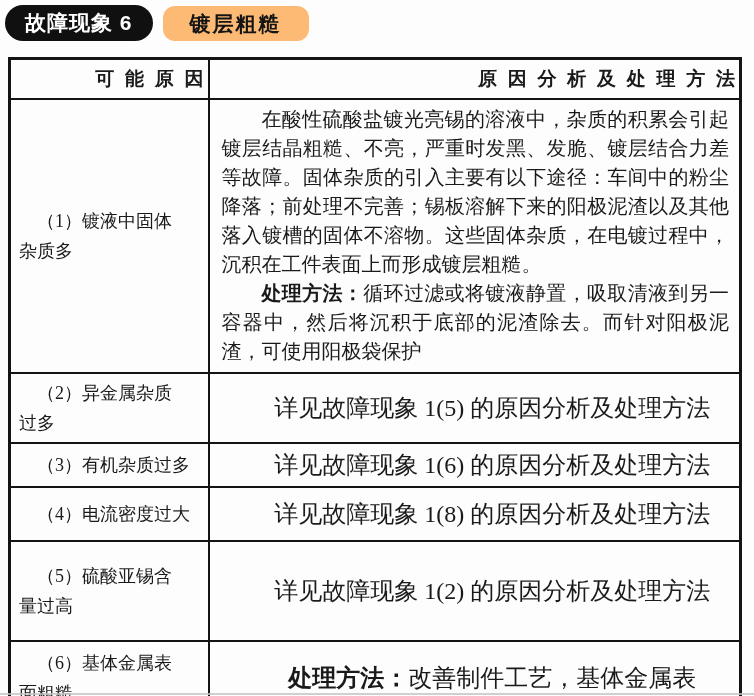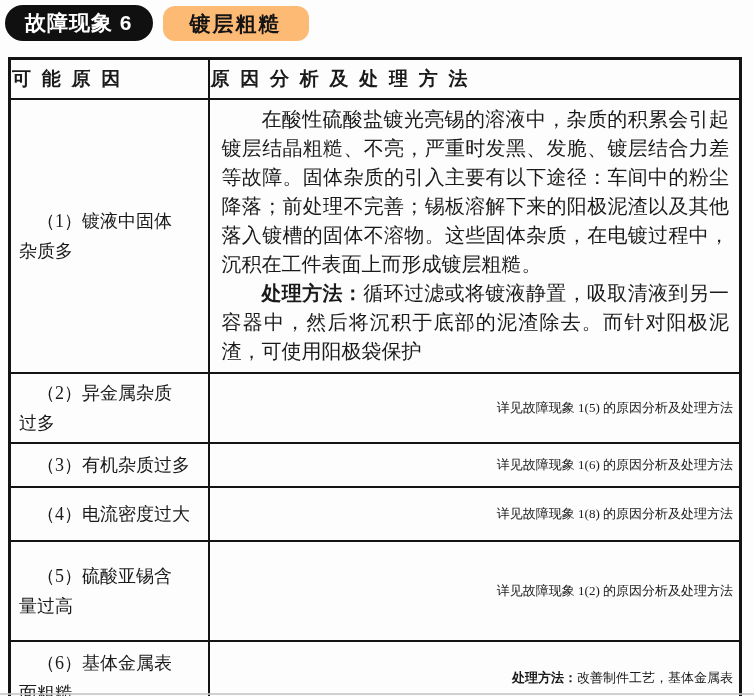--- a/index.html
+++ b/index.html
@@ -52,21 +52,21 @@
     margin: 16px 0 0 8px;
     border: 3px solid #141414;
   }
   table.fault th, table.fault td {
     border: 2px solid #141414;
   }
   th {
     font-size: 19px;
     font-weight: bold;
     letter-spacing: 3px;
-    text-align: left;
+    text-align: right;
     vertical-align: middle;
   }
   tr.rh-header { height: 40px; }
   tr.rh1 { height: 274px; }
   tr.rh2 { height: 70px; }
   tr.rh3 { height: 44px; }
   tr.rh4 { height: 54px; }
   tr.rh5 { height: 100px; }
   tr.rh6 { height: 75px; }
 
@@ -85,24 +85,24 @@
     font-size: 20px;
     line-height: 29px;
     text-align: justify;
     vertical-align: middle;
   }
   td.detail p { margin: 0; text-indent: 2em; }
 
   td.ref {
     padding-left: 42px;
     padding-right: 6px;
-    font-size: 13px;
+    font-size: 24px;
     line-height: 28px;
     vertical-align: middle;
-    text-align: right;
+    text-align: center;
   }
   .lead { font-weight: bold; }
 
   
   .scan-line {
     position: absolute;
     left: 0; bottom: 1px;
     width: 100%; height: 2px;
     background: #c4c4c4;
     opacity: 0.8;

